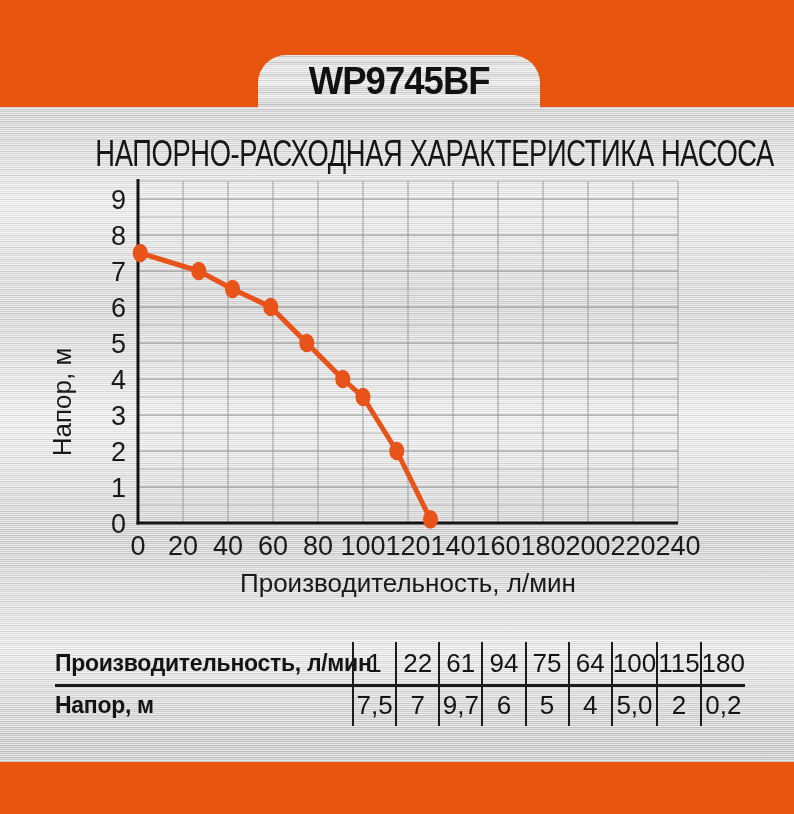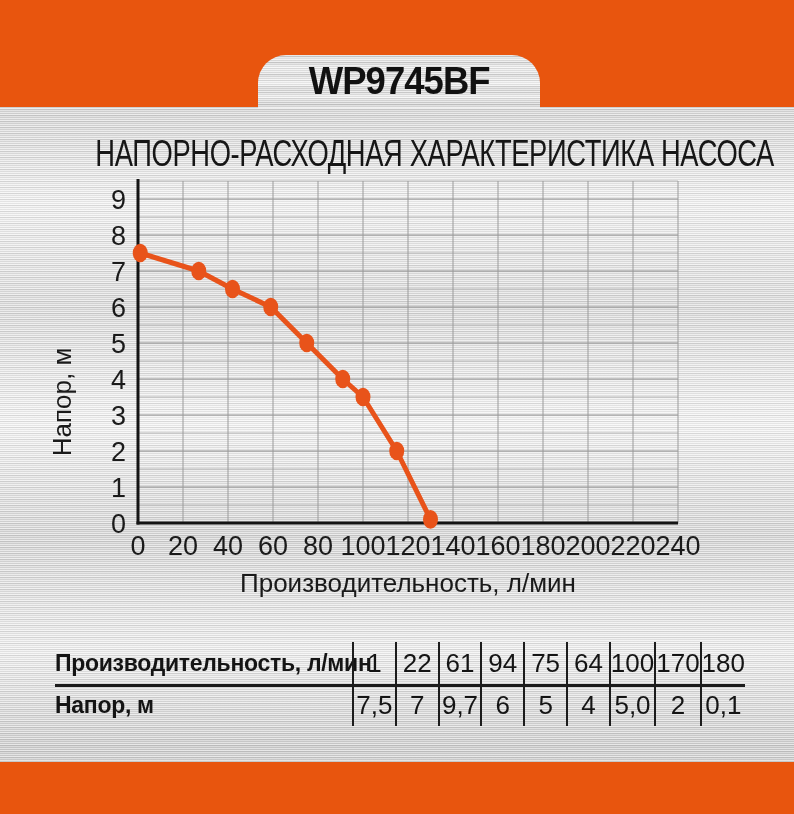--- a/index.html
+++ b/index.html
@@ -150,30 +150,30 @@
 
   <div class="spec-table">
     <div class="lab">Производительность, л/мин</div>
     <div class="val">1</div>
     <div class="val">22</div>
     <div class="val">61</div>
     <div class="val">94</div>
     <div class="val">75</div>
     <div class="val">64</div>
     <div class="val">100</div>
-    <div class="val">170</div>
+    <div class="val">115</div>
     <div class="val">180</div>
 
     <div class="lab">Напор, м</div>
     <div class="val">7,5</div>
     <div class="val">7</div>
     <div class="val">9,7</div>
     <div class="val">6</div>
     <div class="val">5</div>
     <div class="val">4</div>
     <div class="val">5,0</div>
     <div class="val">2</div>
-    <div class="val">0,1</div>
+    <div class="val">0,2</div>
   </div>
 
   <div class="row-divider"></div>
 
 </div>
 
 </body></html>

